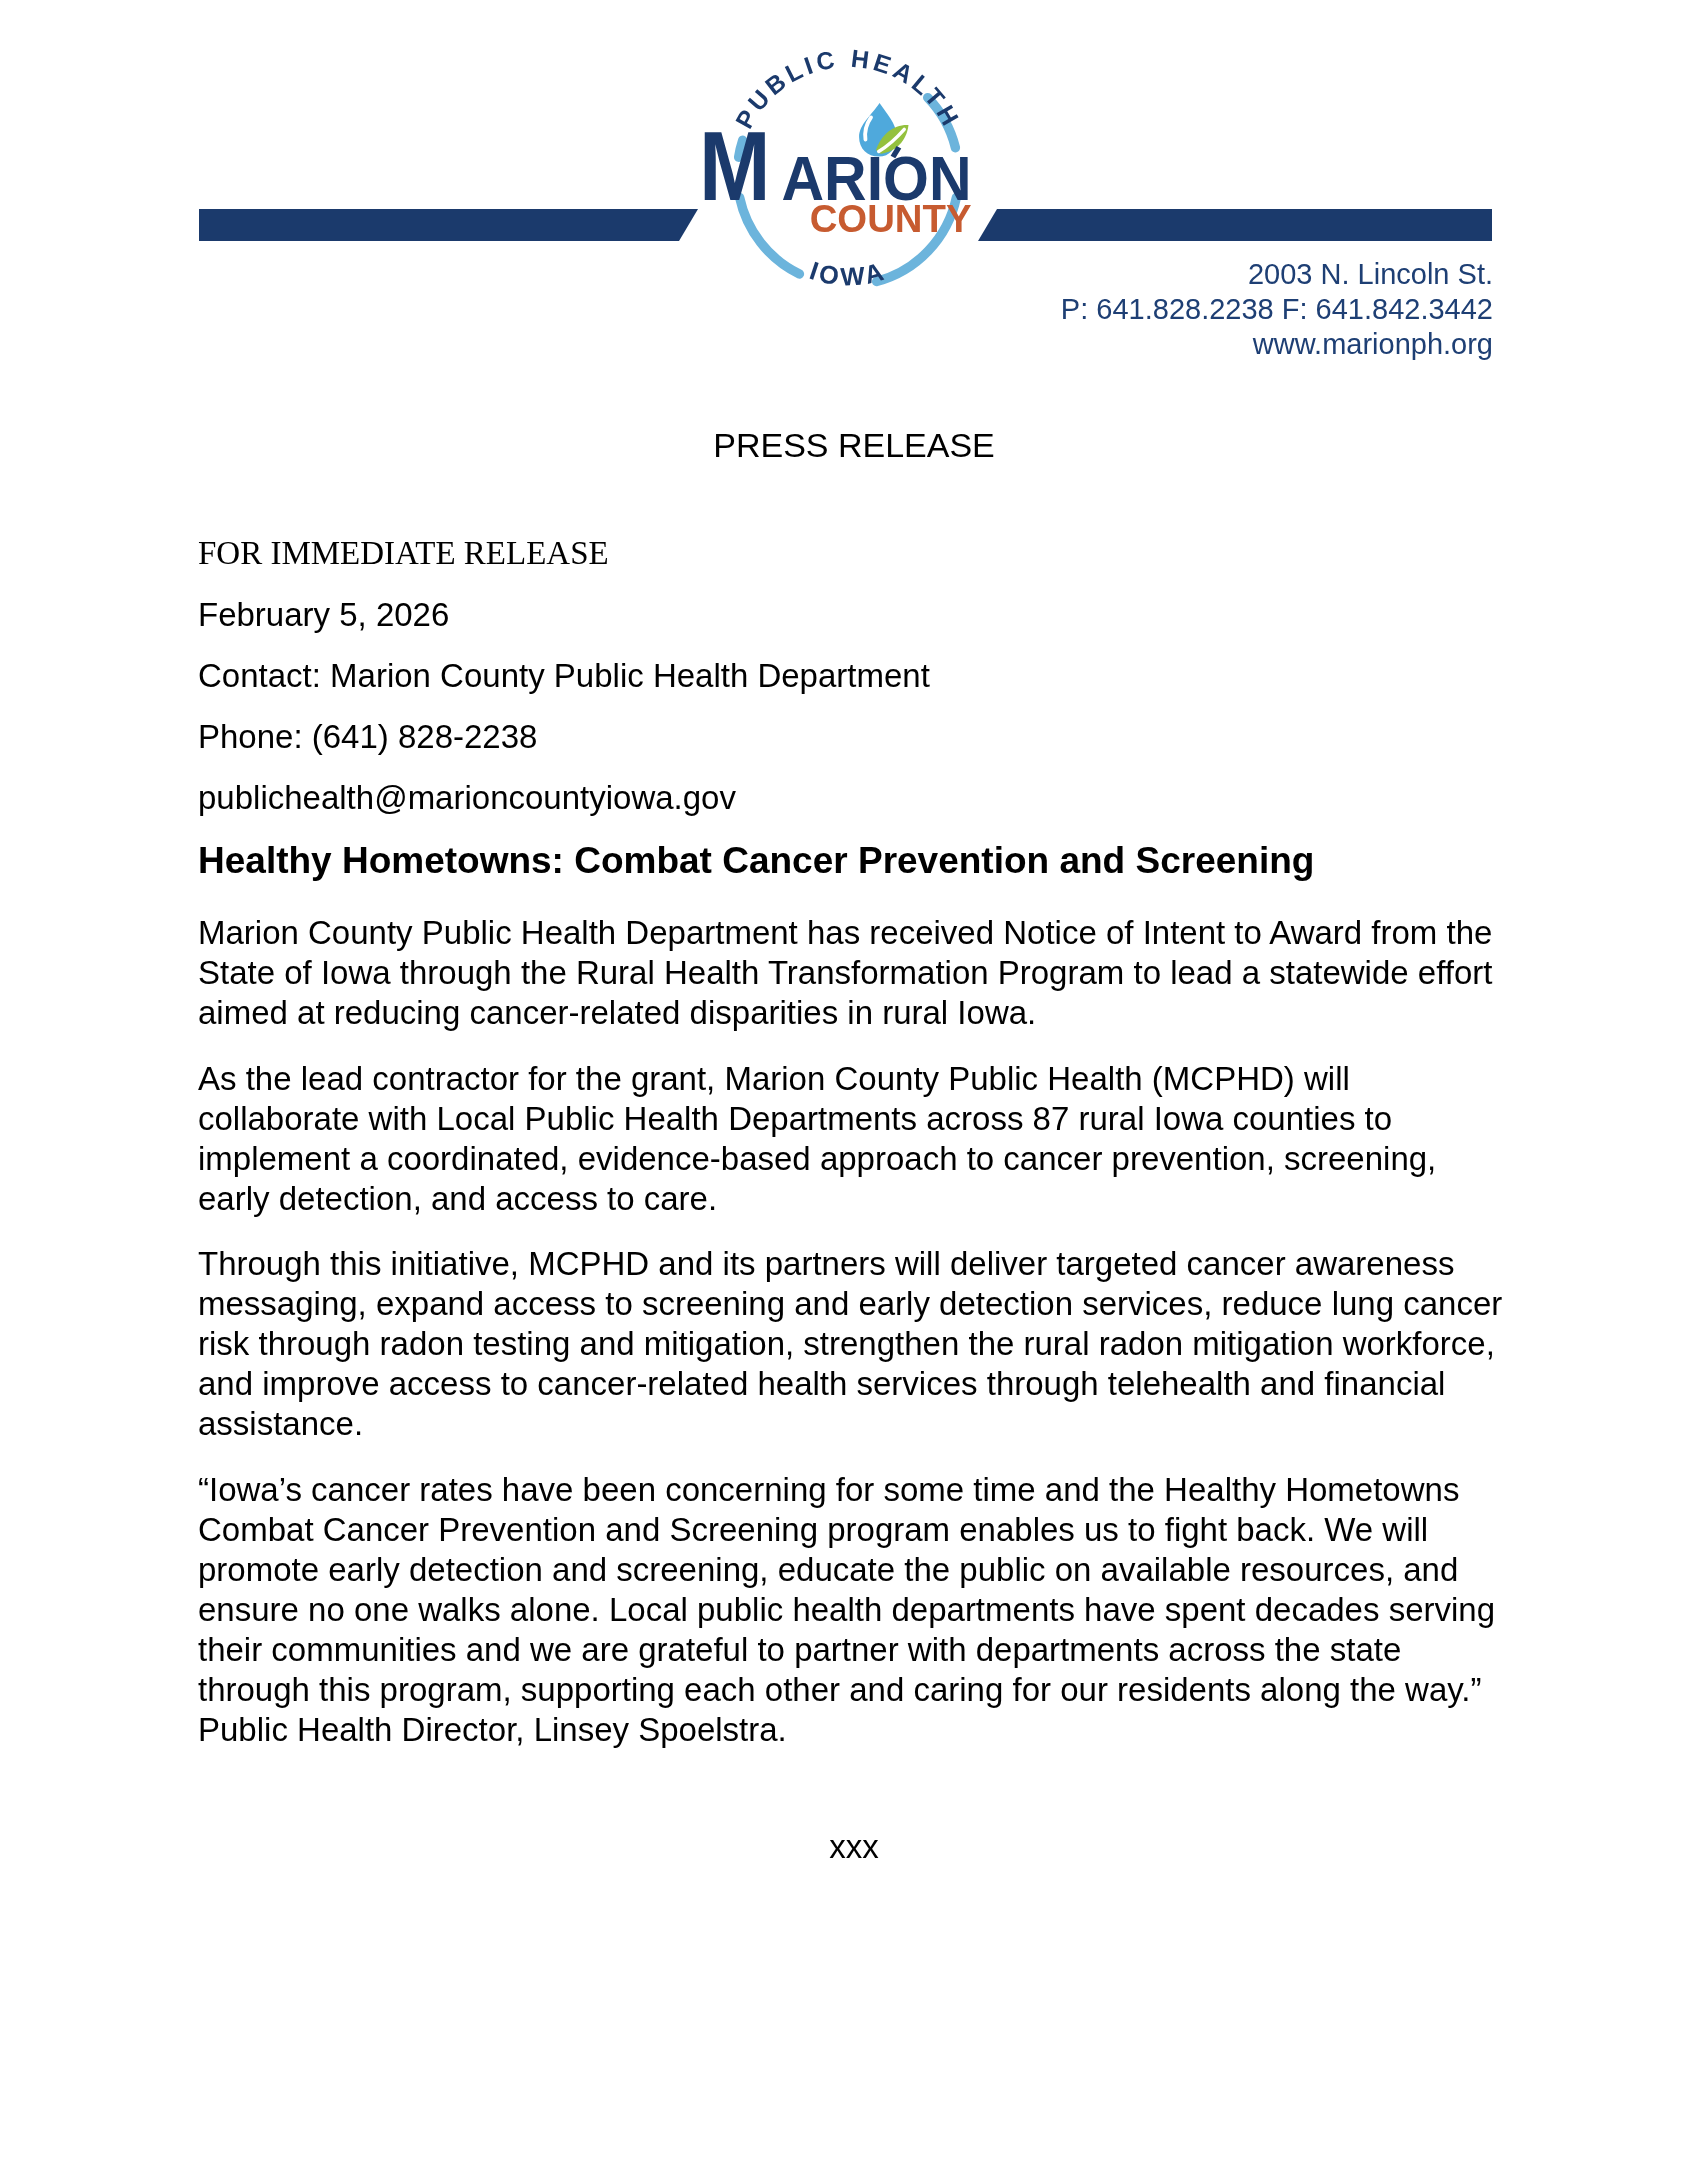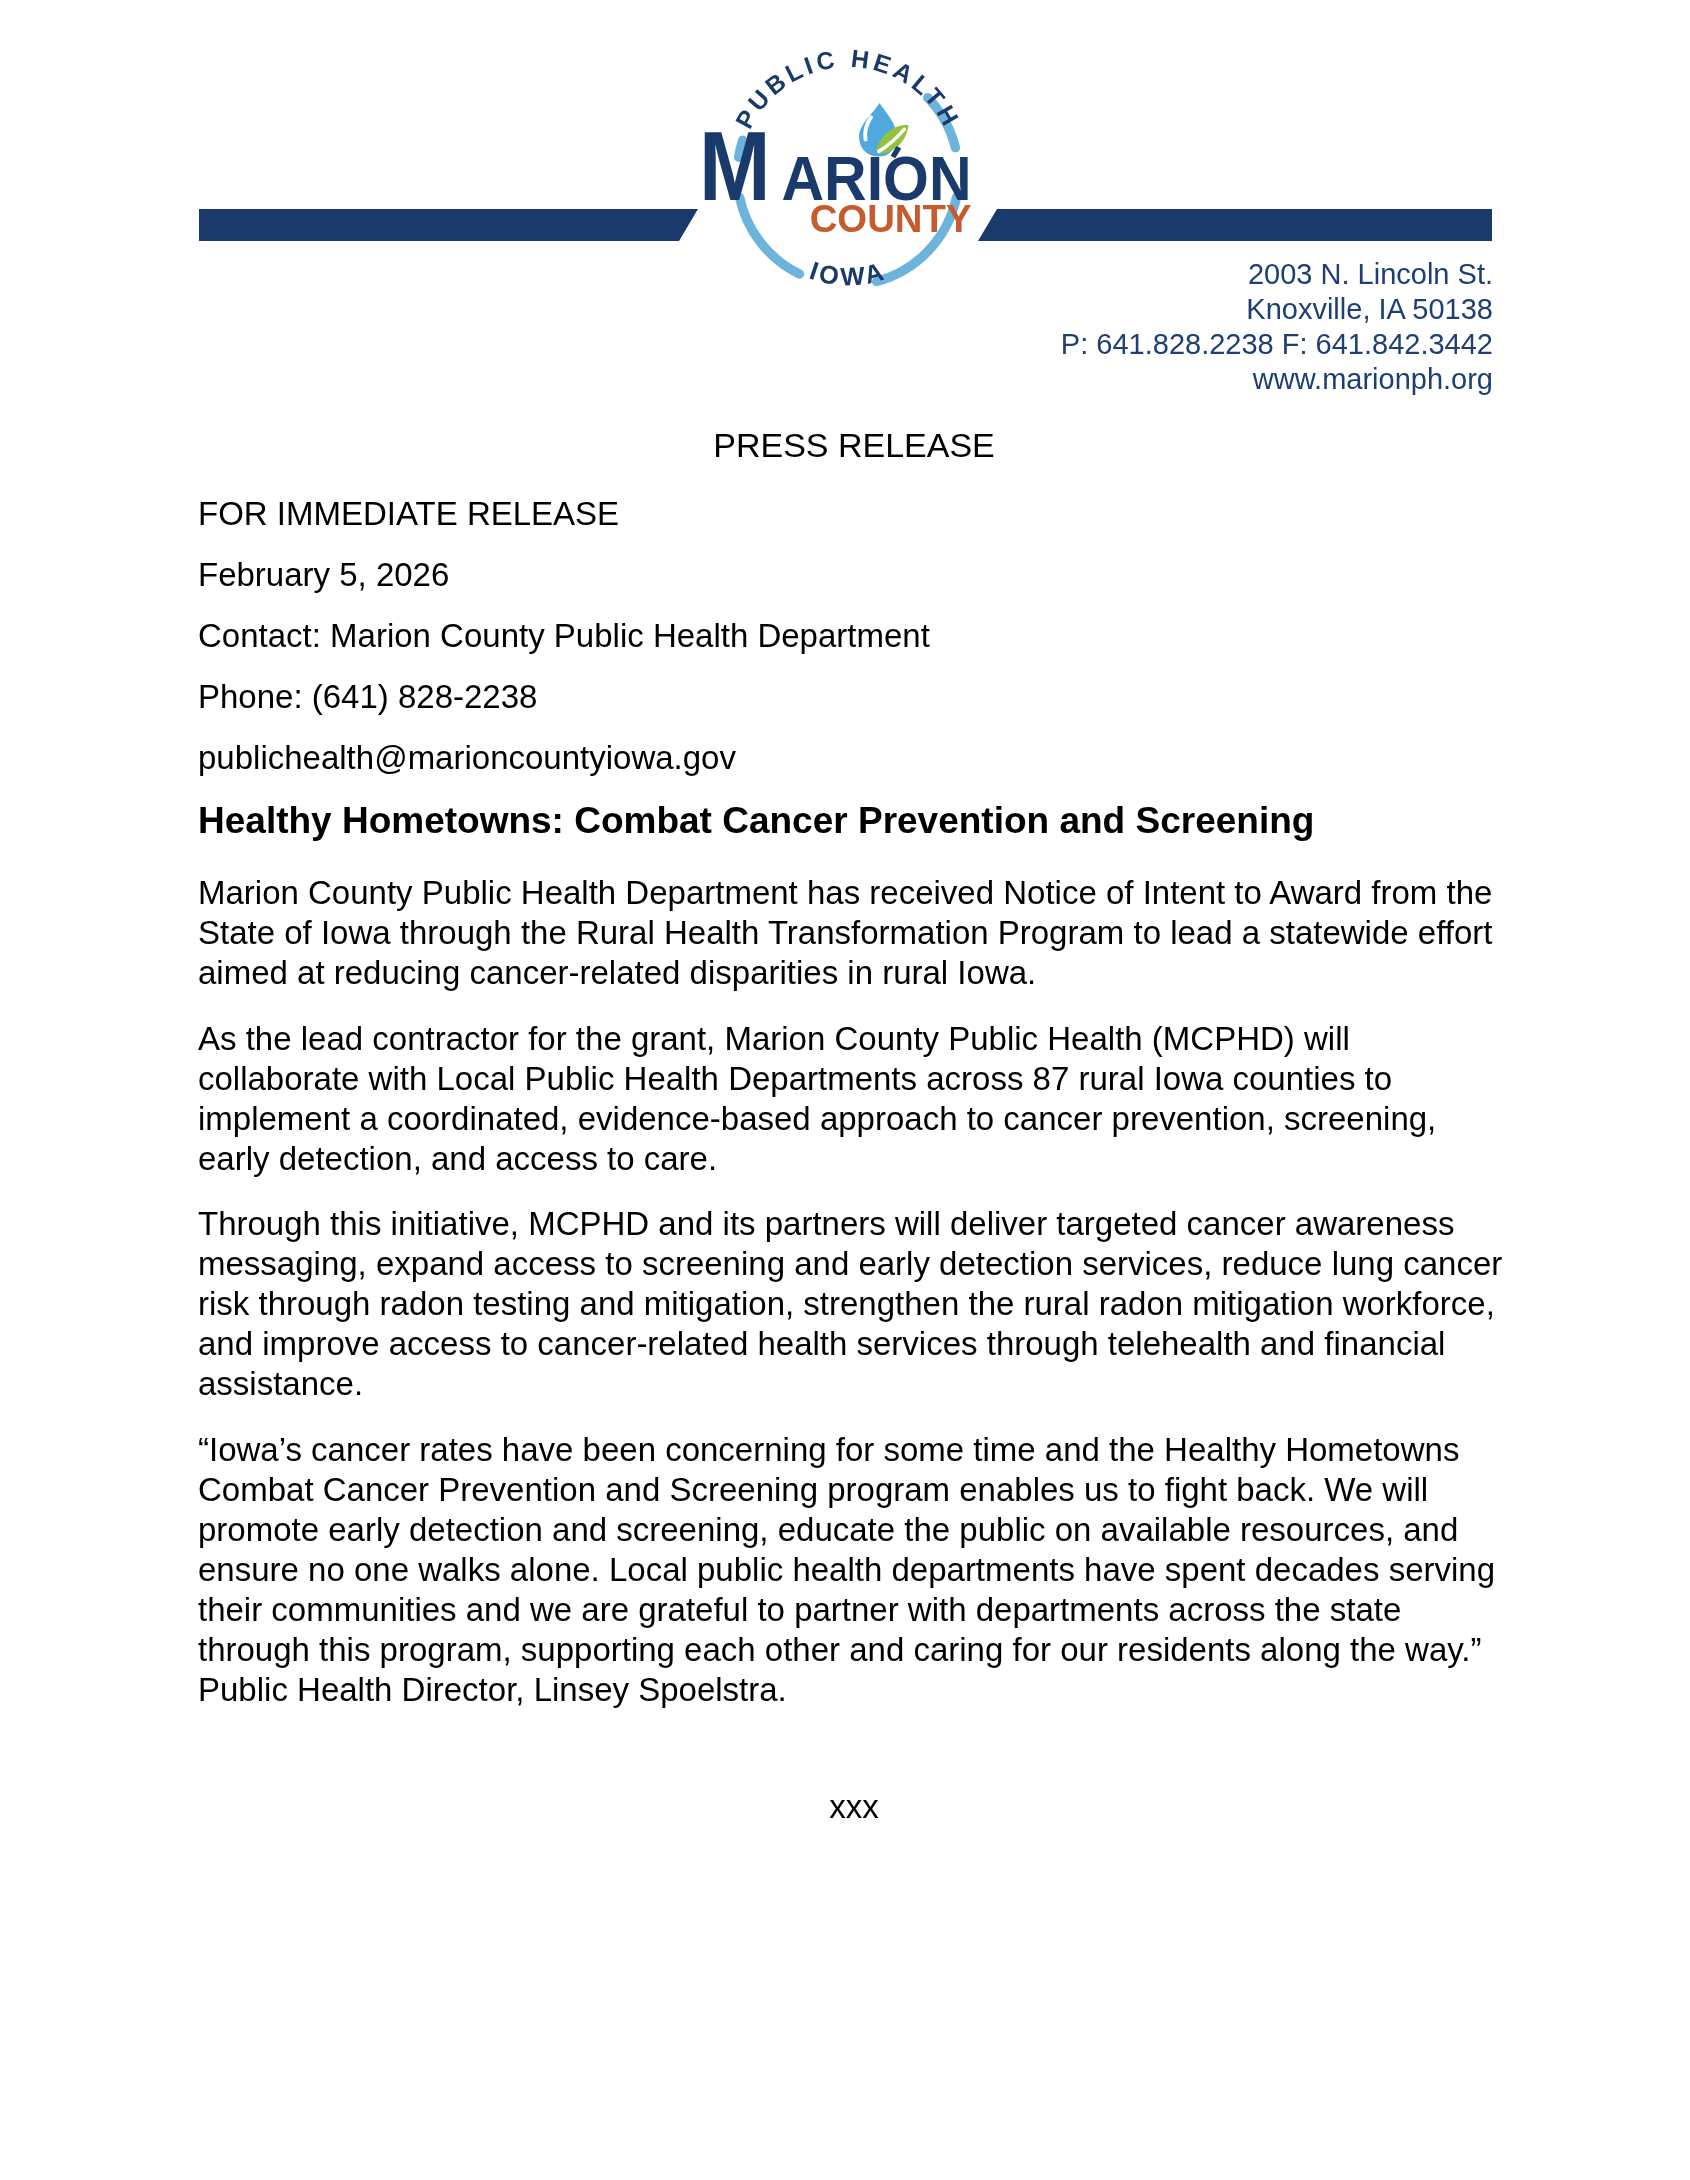--- a/index.html
+++ b/index.html
@@ -21,21 +21,21 @@
     text-align:right; color:#1e3f74;
     font-size:29px; line-height:35px; font-weight:400;
   }
   
   .content { position:absolute; left:198px; top:0; width:1312px; color:#000000; }
   .content h1 {
     margin:425px 0 0 0; text-align:center;
     font-size:34px; line-height:41px; font-weight:400;
   }
   .content p.meta { font-size:33px; line-height:39px; margin:0 0 22px 0; }
-  .content p.meta.first { margin-top:28px; }
+  .content p.meta.first { margin-top:68px;font-family:Liberation Serif, serif; }
   .content h2 { margin:0 0 31px 0; font-size:37px; line-height:43px; font-weight:700; }
   .content p.body { font-size:33px; line-height:40px; margin:0 0 25.6px 0; }
   .content p.closing { margin:77px 0 0 0; text-align:center; font-size:33px; line-height:40px; }
 </style>
 </head>
 <body>
 
 <div class="page">
 
   <header>
@@ -74,21 +74,20 @@
 
       <text x="205" y="227" font-size="45" fill="#c75b30" textLength="190" lengthAdjust="spacingAndGlyphs">COUNTY</text>
 
       <text font-size="30" letter-spacing="4" fill="#1b3a6c">
         <textPath href="#arc-bottom" startOffset="50%" text-anchor="middle">IOWA</textPath>
       </text>
     </svg>
 
     <div class="address">
       <div>2003 N. Lincoln St.</div>
-      <div>Knoxville, IA 50138</div>
       <div>P: 641.828.2238 F: 641.842.3442</div>
       <div>www.marionph.org</div>
     </div>
   </header>
 
   <main class="content">
     <h1>PRESS RELEASE</h1>
 
     <p class="meta first">FOR IMMEDIATE RELEASE</p>
     <p class="meta">February 5, 2026</p>

